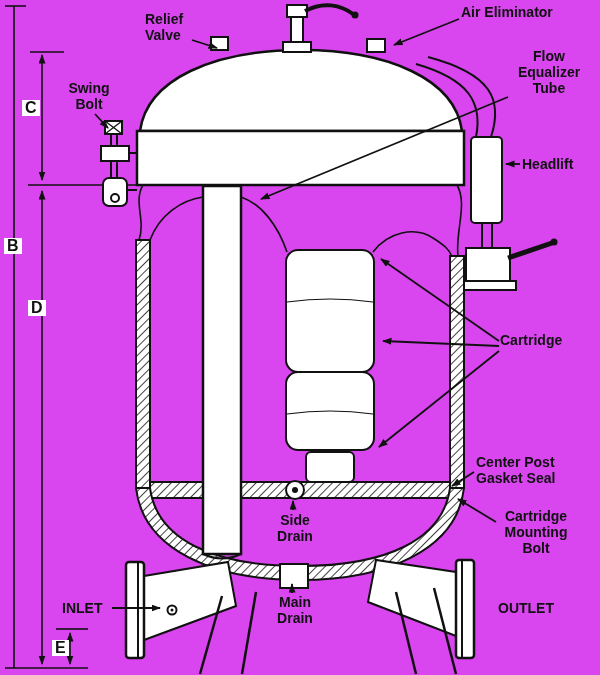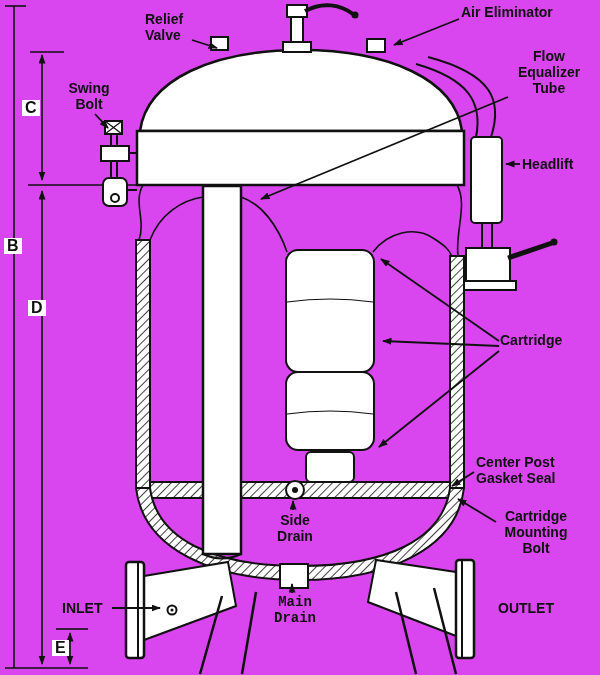--- a/index.html
+++ b/index.html
@@ -186,21 +186,21 @@
 
   <div class="label center" style="left:266px;top:512px;width:58px;">Side
 Drain</div>
 
   <div class="label center" style="left:494px;top:508px;width:84px;">Cartridge
 Mounting
 Bolt</div>
 
   <div class="label" style="left:62px;top:600px;">INLET</div>
 
-  <div class="label center" style="left:266px;top:594px;width:58px;font-family:Liberation Mono, monospace;">Main
+  <div class="label center" style="left:266px;top:594px;width:58px;">Main
 Drain</div>
 
   <div class="label" style="left:498px;top:600px;">OUTLET</div>
 
   <div class="dim" style="left:4px;top:238px;">B</div>
   <div class="dim" style="left:22px;top:100px;">C</div>
   <div class="dim" style="left:28px;top:300px;">D</div>
   <div class="dim" style="left:52px;top:640px;">E</div>
 
 </div>

